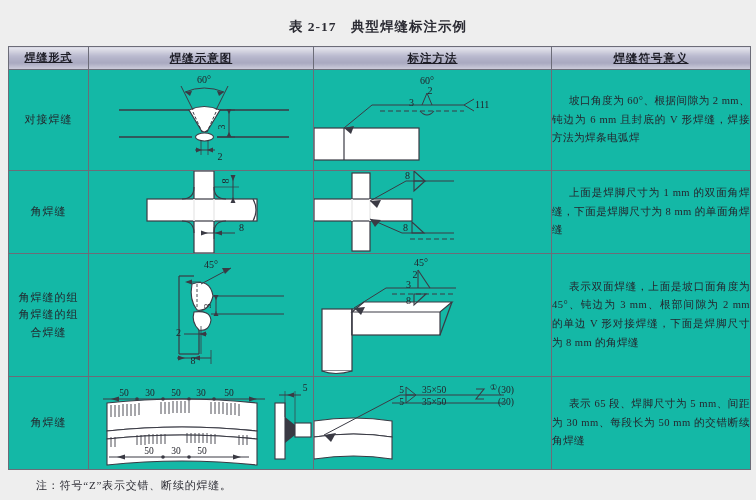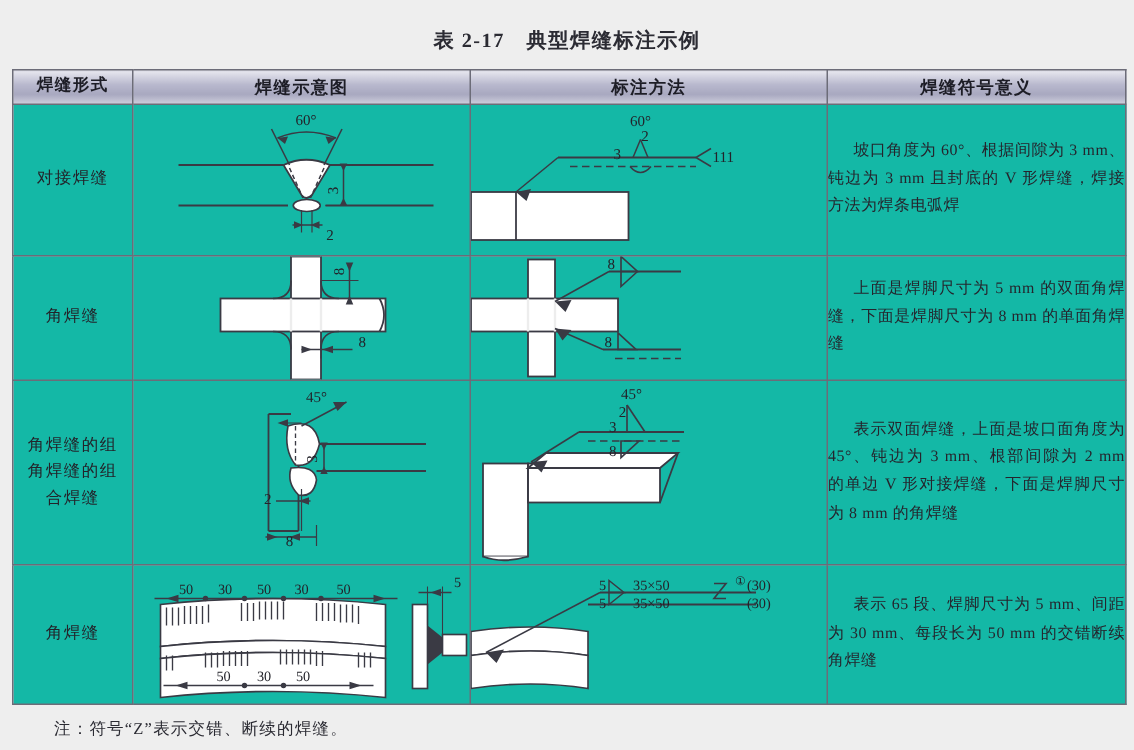--- a/index.html
+++ b/index.html
@@ -39,20 +39,21 @@
     vertical-align: middle;
   }
   thead th {
     height: 22px;
     background: linear-gradient(to bottom, #e6e6ee 0%, #b9b9ce 40%, #a8a8c0 70%, #cfcfdd 100%);
     font-weight: 600;
     font-size: 11.5px;
     letter-spacing: 1px;
     color: #1d1d26;
     text-align: center;
+    text-decoration: underline;
   }
   tbody td { background: #14b8a6; }
   .c1 { width: 79px; text-align: center; line-height: 1.55; letter-spacing: 1px; font-size: 11px; }
   .c2 { width: 224px; }
   .c3 { width: 237px; }
   .c4 { width: 198px; padding: 4px 9px 4px 9px; }
   .desc {
     font-size: 10.6px;
     line-height: 1.75;
     text-align: justify;
@@ -163,21 +164,21 @@
               <g fill="#23232a" font-size="10">
                 <text x="113" y="14" text-anchor="middle">60°</text>
                 <text x="116" y="24" text-anchor="middle">2</text>
                 <text x="100" y="36" text-anchor="end">3</text>
                 <text x="161" y="38">111</text>
               </g>
             </svg>
           </div>
         </td>
         <td class="c4">
-          <div class="desc">坡口角度为 60°、根据间隙为 3 mm、钝边为 3 mm 且封底的 V 形焊缝，焊接方法为焊条电弧焊</div>
+          <div class="desc">坡口角度为 60°、根据间隙为 2 mm、钝边为 6 mm 且封底的 V 形焊缝，焊接方法为焊条电弧焊</div>
         </td>
       </tr>
 
       <tr>
         <td class="c1">角焊缝</td>
         <td class="c2">
           <div class="fig">
             <svg width="224" height="82" viewBox="0 0 224 82">
               <g stroke="#3a3a44" fill="none" stroke-width="1.2">
 
@@ -235,21 +236,21 @@
                 <path d="M98 62 l0 -11 l12 11 z" fill="none" stroke="#3a3a44" stroke-width="1.1"></path>
               </g>
               <g fill="#23232a" font-size="10">
                 <text x="96" y="8" text-anchor="end">8</text>
                 <text x="94" y="60" text-anchor="end">8</text>
               </g>
             </svg>
           </div>
         </td>
         <td class="c4">
-          <div class="desc">上面是焊脚尺寸为 5 mm 的双面角焊缝，下面是焊脚尺寸为 8 mm 的单面角焊缝</div>
+          <div class="desc">上面是焊脚尺寸为 1 mm 的双面角焊缝，下面是焊脚尺寸为 8 mm 的单面角焊缝</div>
         </td>
       </tr>
 
       <tr>
         <td class="c1">
           <div>角焊缝的组</div>
           <div>角焊缝的组</div>
           <div>合焊缝</div>
         </td>
         <td class="c2">

